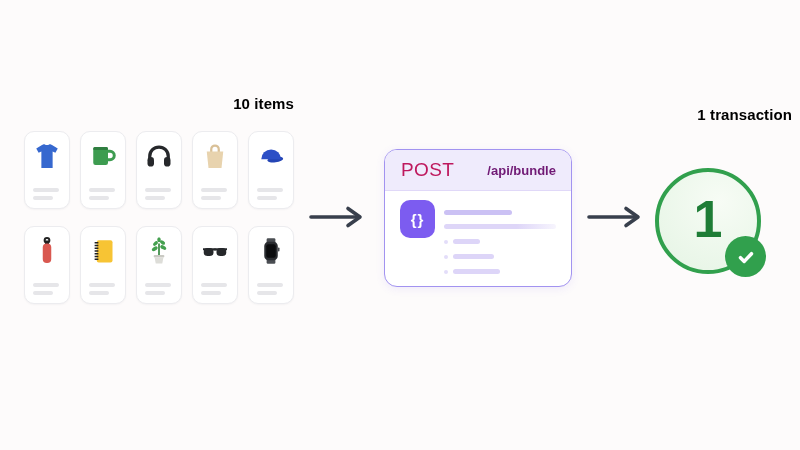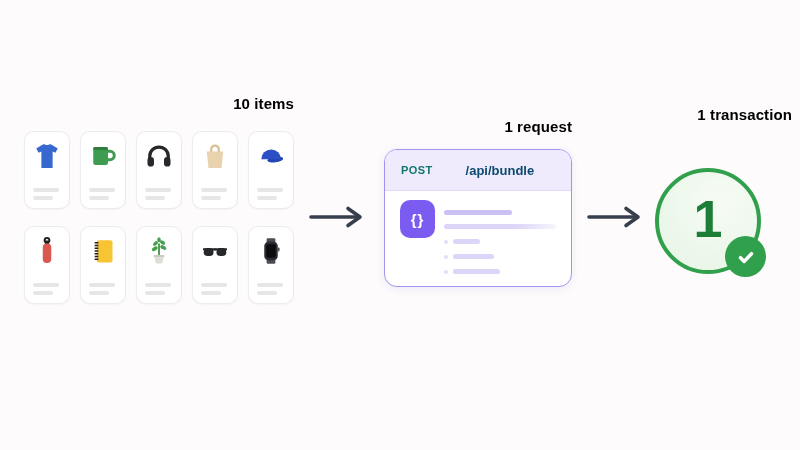--- a/index.html
+++ b/index.html
@@ -43,22 +43,22 @@
   .req-card{
     position:absolute;left:384px;top:149px;width:188px;height:138px;
     box-sizing:border-box;background:#fff;border:1.5px solid #a293f0;
     border-radius:13px;overflow:hidden;
     box-shadow:0 2px 8px rgba(122,92,240,.10);
   }
   .req-header{
     height:41px;background:#efebfc;border-bottom:1px solid #e0d8f8;
     display:flex;align-items:center;padding:0 16px;box-sizing:border-box;
   }
-  .method{color:#0f766e;font-weight:700;font-size:11px;letter-spacing:.4px;}
-  .path{color:#0c4a6e;font-weight:700;font-size:13px;margin-left:33px;}
+  .method{color:#be185d;font-weight:400;font-size:19px;letter-spacing:.4px;}
+  .path{color:#701a75;font-weight:700;font-size:13px;margin-left:33px;}
   .req-body{display:flex;padding:9px 0 0 15px;}
   .json-icon{
     width:35px;height:38px;border-radius:10px;background:#7c5cf0;flex:none;
     color:#fff;font-weight:700;font-size:15px;letter-spacing:1px;
     display:flex;align-items:center;justify-content:center;
   }
   .lines{margin-left:9px;padding-top:10px;}
   .l{height:5px;border-radius:2.5px;}
   .l1{width:68px;background:#cbc1f4;}
   .l2{width:112px;background:linear-gradient(90deg,#ded6f8 65%,rgba(222,214,248,.25));margin-top:9px;}
@@ -194,21 +194,20 @@
       <div class="ph ph2"></div>
     </div>
 
   </div>
 
   <svg class="flow-arrow" id="arrow1" viewBox="0 0 58 26">
     <path d="M3 13h46" stroke="#383f4c" stroke-width="3.6" stroke-linecap="round"></path>
     <path d="M40 4.5 52 13l-12 8.5" fill="none" stroke="#383f4c" stroke-width="3.6" stroke-linecap="round" stroke-linejoin="round"></path>
   </svg>
 
-  <div class="section-title" id="req-title">1 request</div>
 
   <div class="req-card">
     <div class="req-header">
       <span class="method">POST</span>
       <span class="path">/api/bundle</span>
     </div>
     <div class="req-body">
       <div class="json-icon">{}</div>
       <div class="lines">
         <div class="l l1"></div>

